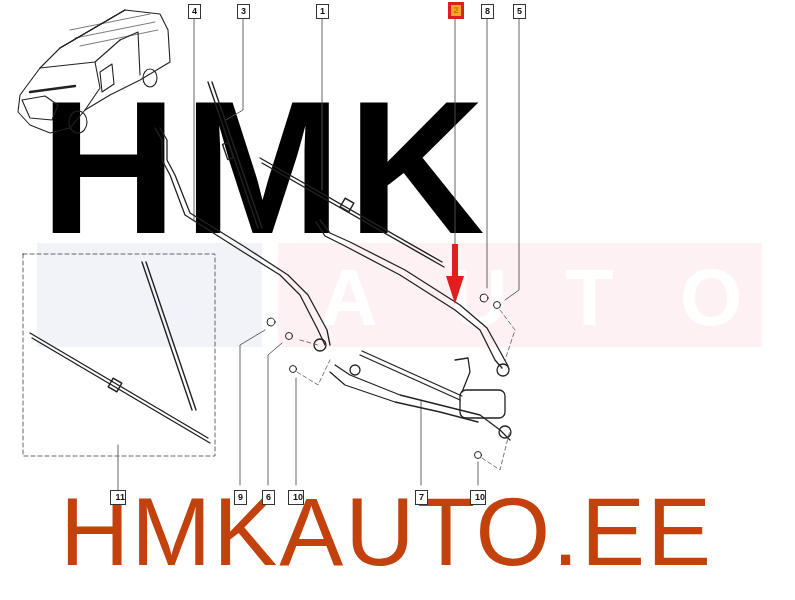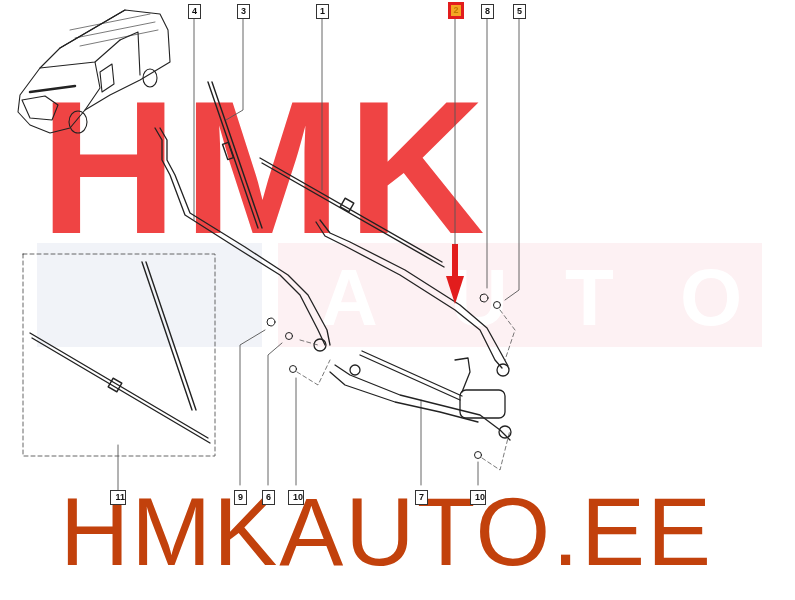--- a/index.html
+++ b/index.html
@@ -1,20 +1,20 @@
 <!DOCTYPE html>
 <html><head>
   <meta charset="utf-8">
   <style>
     html, body { margin: 0; padding: 0; background: #ffffff; }
     body { width: 795px; height: 600px; position: relative; overflow: hidden; font-family: "Liberation Sans", sans-serif; }
     #stage { position: absolute; left: 0; top: 0; width: 795px; height: 600px; }
     .wm-band-pink { position: absolute; left: 278px; top: 243px; width: 484px; height: 104px; background: #fdf1f3; }
     .wm-band-blue { position: absolute; left: 37px; top: 243px; width: 225px; height: 104px; background: #f1f3f8; }
-    .wm-big { position: absolute; left: 40px; top: 92px; font-family: "Liberation Sans", sans-serif; font-weight: bold; font-size: 190px; line-height: 150px; color: #ef4444; letter-spacing: 6px; }
+    .wm-big { position: absolute; left: 40px; top: 92px; font-family: "Liberation Sans", sans-serif; font-weight: bold; font-size: 190px; line-height: 150px; color: #000000; letter-spacing: 6px; }
     .wm-auto { position: absolute; top: 258px; font-weight: bold; font-size: 80px; color: #ffffff; line-height: 80px; }
     .wm-bottom { position: absolute; left: 60px; top: 482px; font-size: 96px; line-height: 100px; color: #c2410c; letter-spacing: 2px; }
     .callout { position: absolute; width: 11px; height: 13px; border: 1px solid #333; background: #fff; font-size: 9px; font-weight: bold; color: #111; text-align: center; line-height: 13px; box-sizing: content-box; }
     .callout.wide { width: 14px; text-align: right; }
     .callout.hl { background: #f5a623; border: 3px solid #e21d1d; color: #c07a00; width: 10px; height: 11px; line-height: 11px; }
     svg { position: absolute; left: 0; top: 0; }
   </style>
 </head>
 <body>
 

